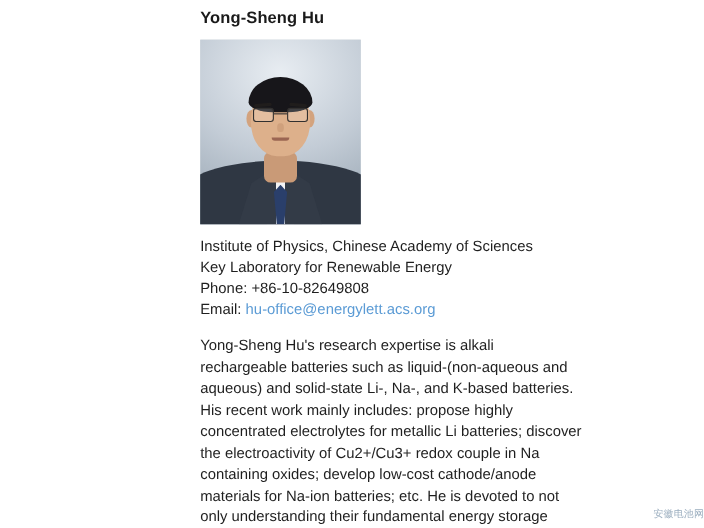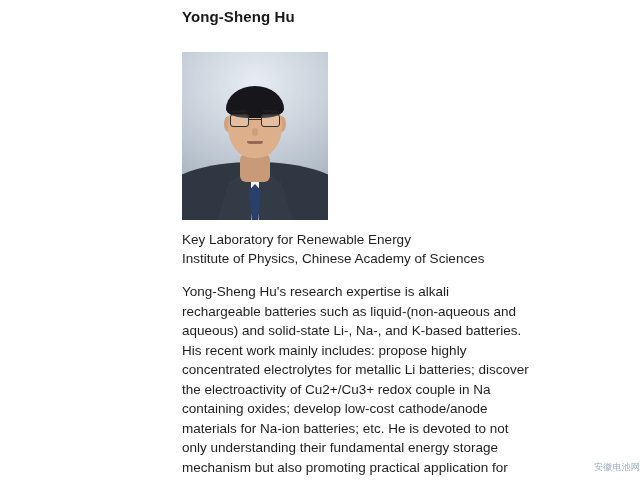--- a/index.html
+++ b/index.html
@@ -24,21 +24,21 @@
     position: absolute;
     left: 182px;
     top: 8px;
     width: 356px;
   }
   .name {
     font-size: 15px;
     font-weight: bold;
     color: #1a1a1a;
     letter-spacing: 0.1px;
-    margin: 0 0 26px 0;
+    margin: 0 0 10px 0;
     line-height: 18px;
   }
   .portrait-wrap {
     width: 146px;
     height: 168px;
     overflow: hidden;
     position: relative;
     background: #cfd6dd;
     margin-bottom: 10px;
   }
@@ -252,21 +252,26 @@
       <div class="glasses">
         <div class="lens l"></div>
         <div class="bridge"></div>
         <div class="lens r"></div>
       </div>
       <div class="nose"></div>
       <div class="mouth"></div>
     </div>
 
     <div class="affil">
+      <div>Institute of Physics, Chinese Academy of Sciences</div>
       <div>Key Laboratory for Renewable Energy</div>
-      <div>Institute of Physics, Chinese Academy of Sciences</div>
+      <div>Phone: +86-10-82649808</div>
+      <div class="email-line">
+        <span>Email:</span>
+        <a class="email-link" href="#">hu-office@energylett.acs.org</a>
+      </div>
     </div>
 
     <p class="bio">Yong-Sheng Hu's research expertise is alkali rechargeable batteries such as liquid-(non-aqueous and aqueous) and solid-state Li-, Na-, and K-based batteries. His recent work mainly includes: propose highly concentrated electrolytes for metallic Li batteries; discover the electroactivity of Cu2+/Cu3+ redox couple in Na containing oxides; develop low-cost cathode/anode materials for Na-ion batteries; etc. He is devoted to not only understanding their fundamental energy storage mechanism but also promoting practical application for large-scale electrical energy storage.</p>
   </div>
 
   <div class="watermark">安徽电池网</div>
 </div>
 
 </body></html>

